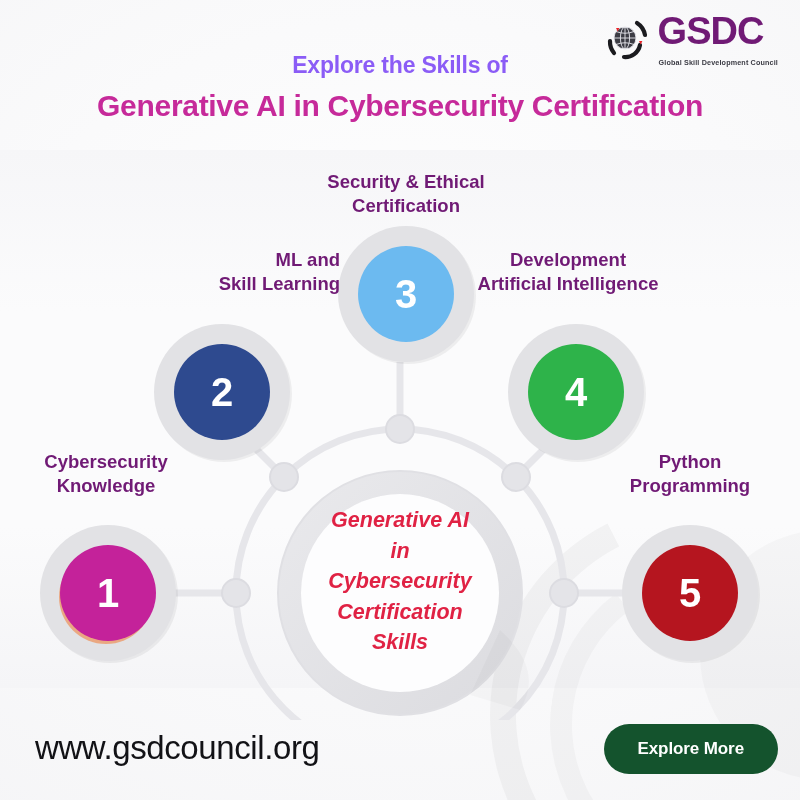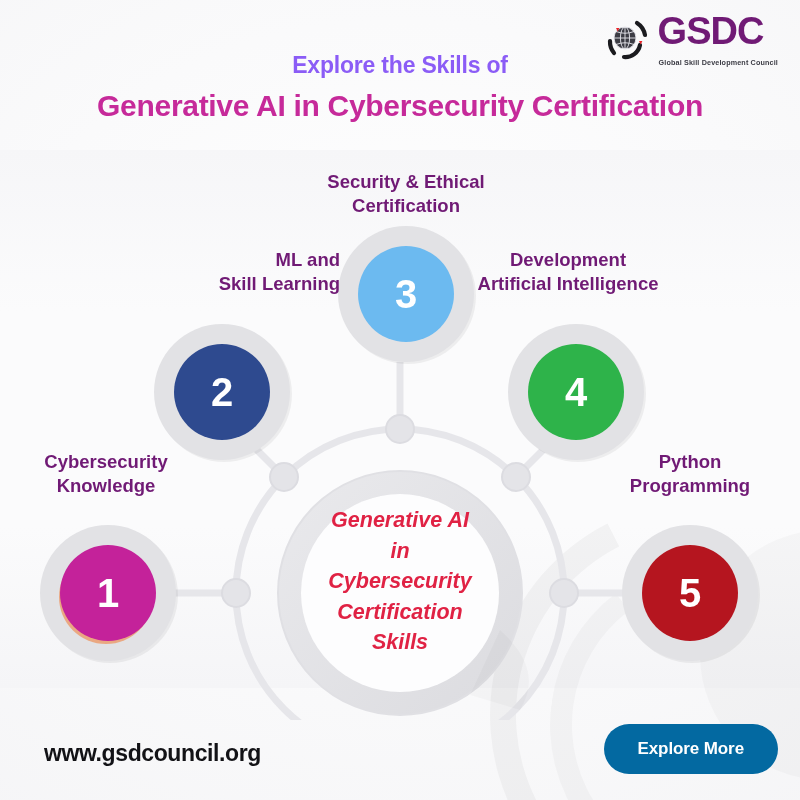--- a/index.html
+++ b/index.html
@@ -167,32 +167,32 @@
     line-height: 1.42;
     width: 230px;
     left: 285px;
     top: 355px;
     font-style: italic;
   }
 
   
   .site-url {
     position: absolute;
-    left: 44px;
+    left: 35px;
     bottom: 33px;
-    font-size: 23px;
-    font-weight: 700;
+    font-size: 33px;
+    font-weight: 400;
     color: #121216;
     letter-spacing: -0.4px;
   }
   .cta {
     position: absolute;
     right: 22px;
     bottom: 26px;
-    background: #0369a1;
+    background: #14532d;
     color: #ffffff;
     border: none;
     border-radius: 30px;
     padding: 15px 34px;
     font-size: 17px;
     font-weight: 700;
     font-family: "Liberation Sans", sans-serif;
     cursor: pointer;
     letter-spacing: -0.1px;
   }

